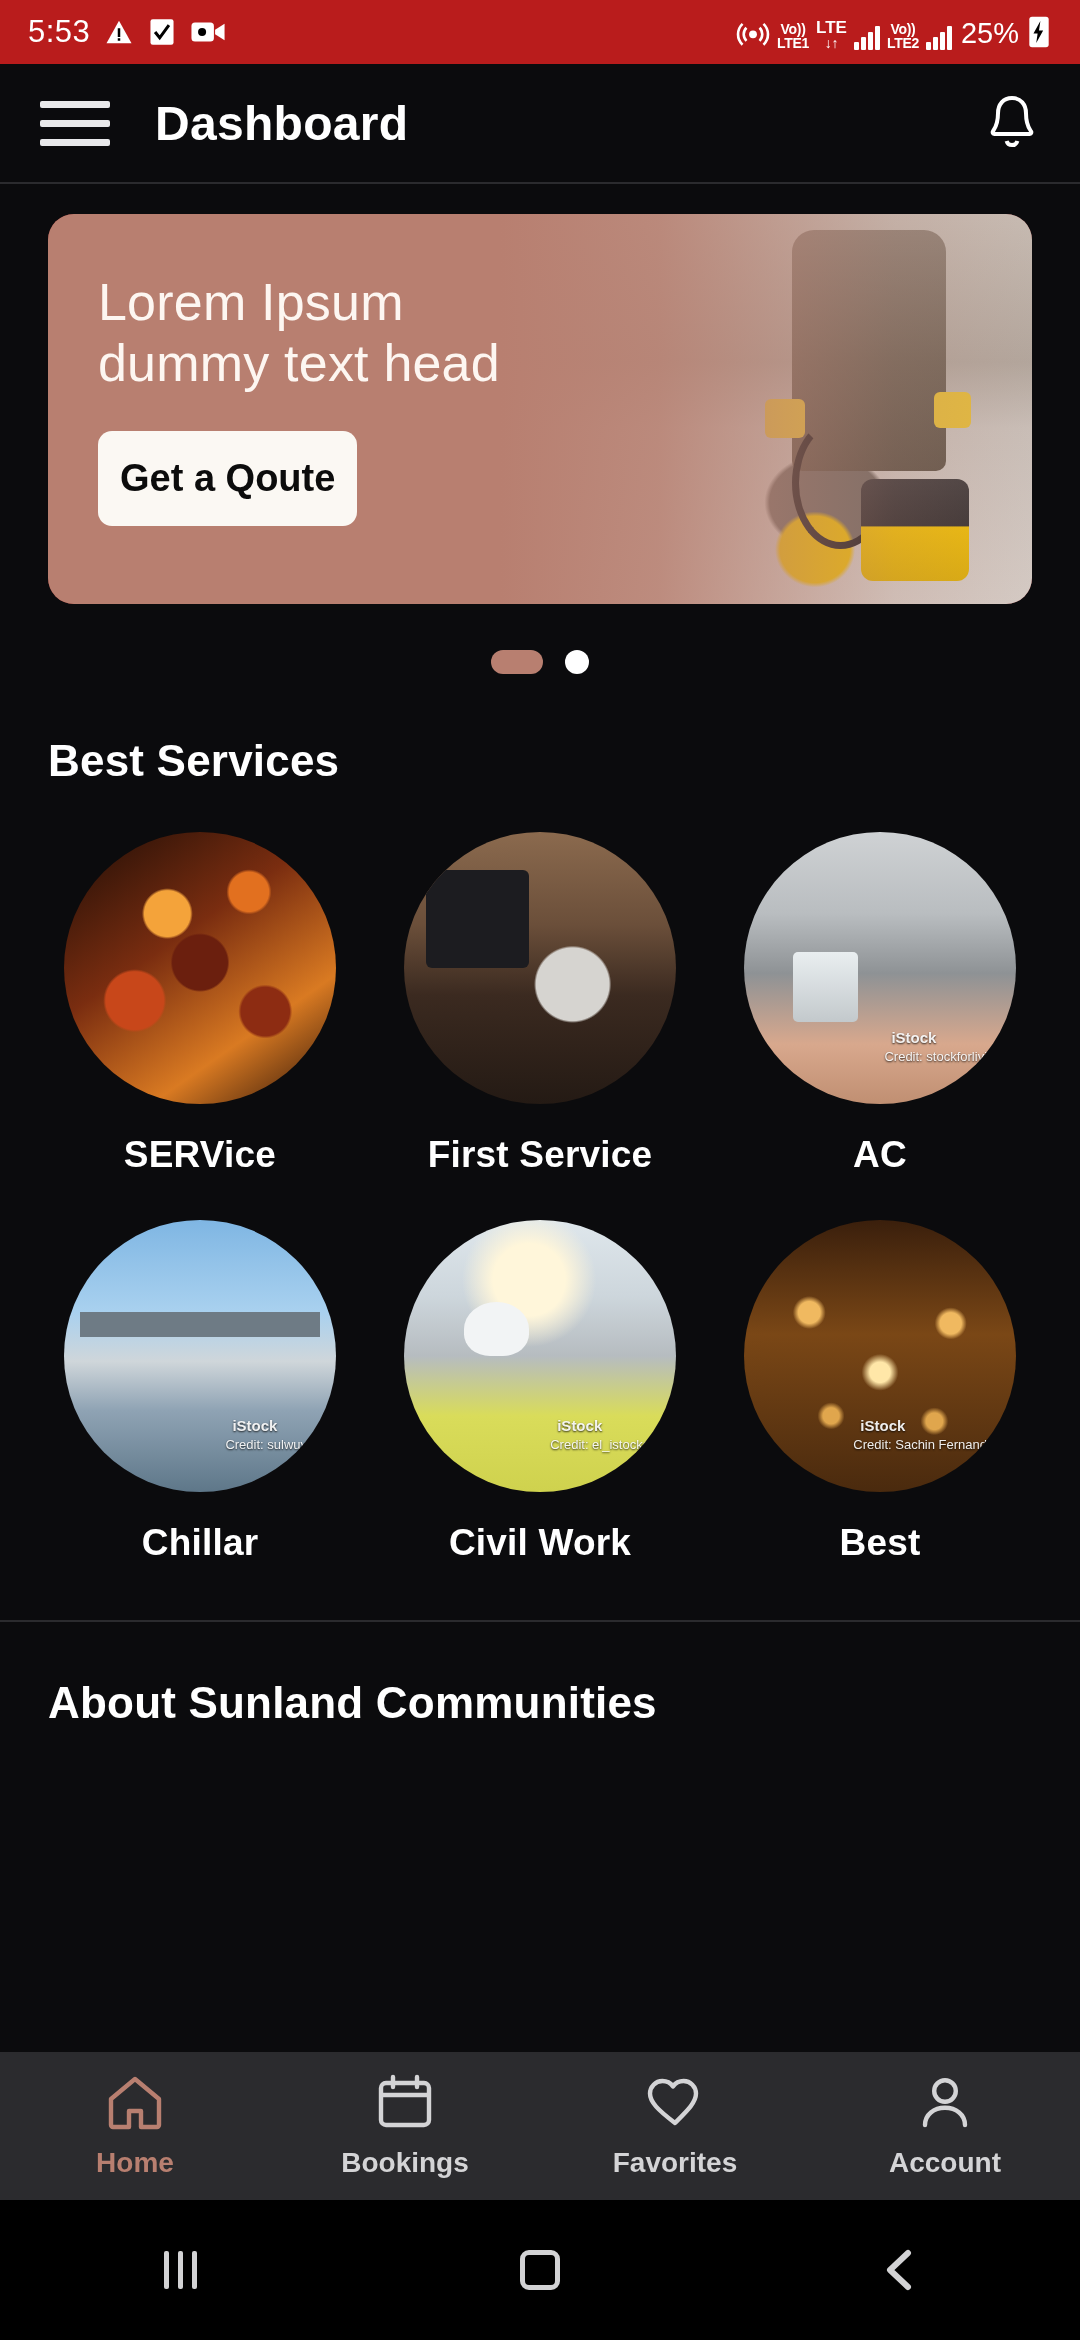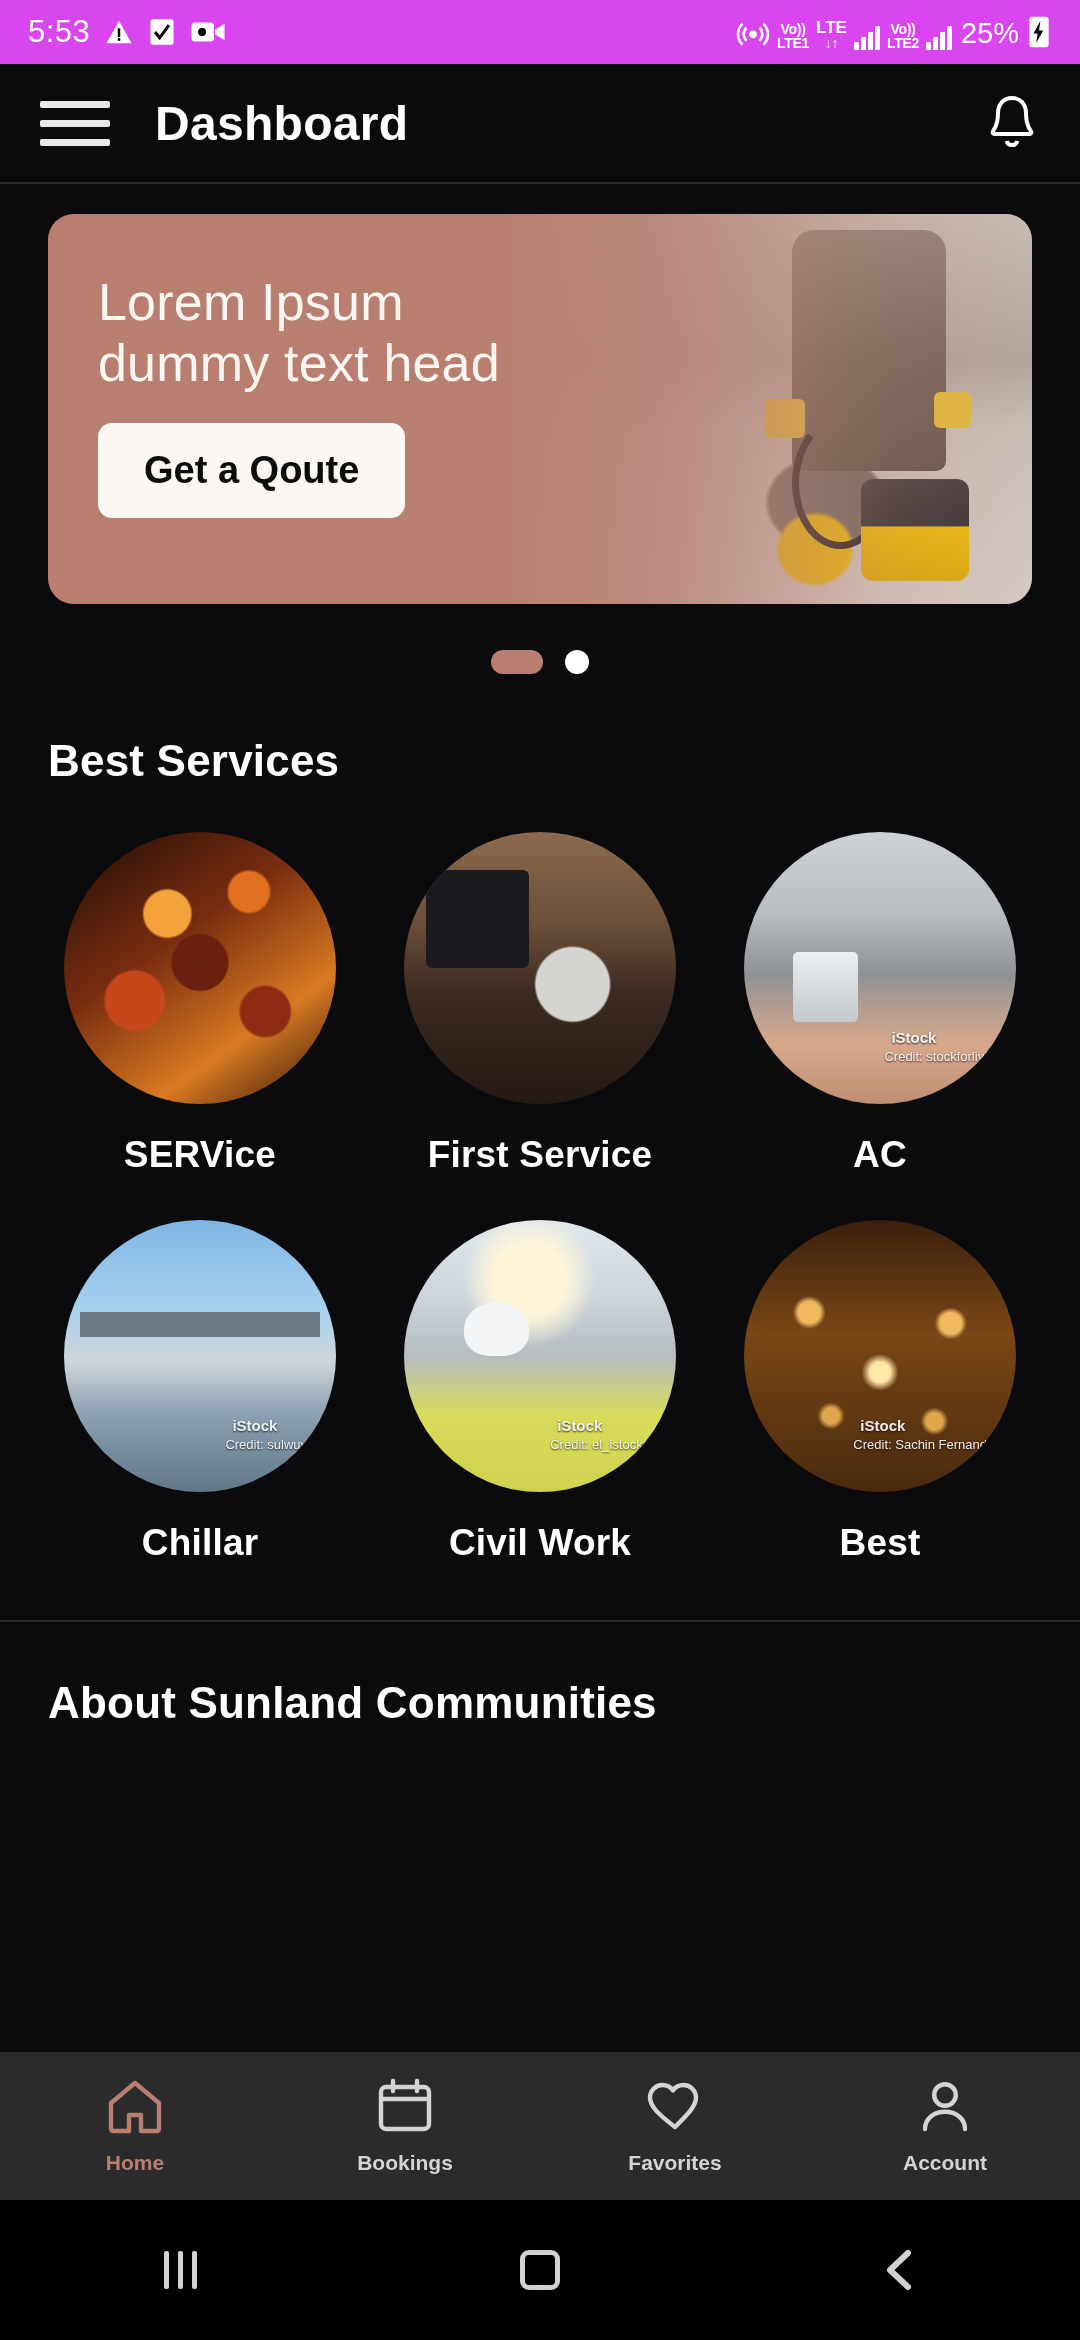--- a/index.html
+++ b/index.html
@@ -6,21 +6,21 @@
   html, body {
     width:1080px; height:2340px;
     background:#000;
     font-family:"Liberation Sans", sans-serif;
     overflow:hidden;
   }
   .phone { position:relative; width:1080px; height:2340px; background:#0b0b0d; }
 
   
   .statusbar {
-    height:64px; background:#d946ef; display:flex; align-items:center;
+    height:64px; background:#b91c1c; display:flex; align-items:center;
     justify-content:space-between; padding:0 28px;
   }
   .sb-left { display:flex; align-items:center; gap:14px; }
   .sb-time { color:#fff; font-size:31px; font-weight:400; letter-spacing:.5px; }
   .sb-ic { display:inline-flex; align-items:center; justify-content:center; }
   .sb-right { display:flex; align-items:flex-end; gap:7px; }
   .dual { display:flex; flex-direction:column; align-items:center; line-height:1; }
   .dual .t { color:#fff; font-size:14px; font-weight:700; letter-spacing:-.3px; }
   .dual .b { color:#fff; font-size:14px; font-weight:700; letter-spacing:-.3px; }
   .lte-big { color:#fff; font-size:17px; font-weight:700; }
@@ -88,22 +88,22 @@
   .banner-tint {
     position:absolute; inset:0;
     background:linear-gradient(90deg,#b87f70 0%,#b87f70 46%,rgba(184,127,112,.85) 62%,rgba(184,127,112,.28) 86%,rgba(184,127,112,.12) 100%);
   }
   .banner-inner { position:absolute; inset:0; padding:58px 0 0 50px; }
   .banner-title {
     color:#fdf6f1; font-size:52px; line-height:1.18; font-weight:400; max-width:560px;
     letter-spacing:.2px;
   }
   .quote-btn {
-    margin-top:28px; display:inline-block; background:#fbf8f3; color:#0c0c0c;
-    font-size:38px; font-weight:700; padding:26px 46px; border-radius:14px;
+    margin-top:36px; display:inline-block; background:#fbf8f3; color:#0c0c0c;
+    font-size:38px; font-weight:700; padding:26px 22px; border-radius:14px;
     border:none; cursor:pointer; font-family:"Liberation Sans", sans-serif;
   }
 
   
   .dots { display:flex; align-items:center; justify-content:center; gap:22px; margin-top:46px; }
   .dot { width:24px; height:24px; border-radius:50%; background:#fff; cursor:pointer; }
   .dot.active { width:52px; border-radius:14px; background:#b87f70; }
 
   
   .section-title {
@@ -159,21 +159,21 @@
   
   .about-wrap { margin-top:56px; border-top:2px solid #2b2b2e; padding:56px 0 0 48px; }
   .about-title { color:#fff; font-size:44px; font-weight:700; letter-spacing:.2px; }
 
   
   .bottomnav {
     position:absolute; left:0; right:0; bottom:140px; height:148px;
     background:#2b2b2e; display:flex; align-items:center;
   }
   .nav-item { flex:1; display:flex; flex-direction:column; align-items:center; gap:12px; cursor:pointer; }
-  .nav-label { font-size:21px; font-weight:700; color:#d4d4d6; }
+  .nav-label { font-size:28px; font-weight:700; color:#d4d4d6; }
   .nav-item.active .nav-label { color:#b87f70; }
 
   
   .sysnav {
     position:absolute; left:0; right:0; bottom:0; height:140px; background:#000;
     display:flex; align-items:center;
   }
   .sys { flex:1; display:flex; align-items:center; justify-content:center; cursor:pointer; }
   .sys-recents { display:flex; gap:9px; }
   .sys-recents i { display:block; width:5px; height:38px; background:#d2d2d4; border-radius:2px; }

